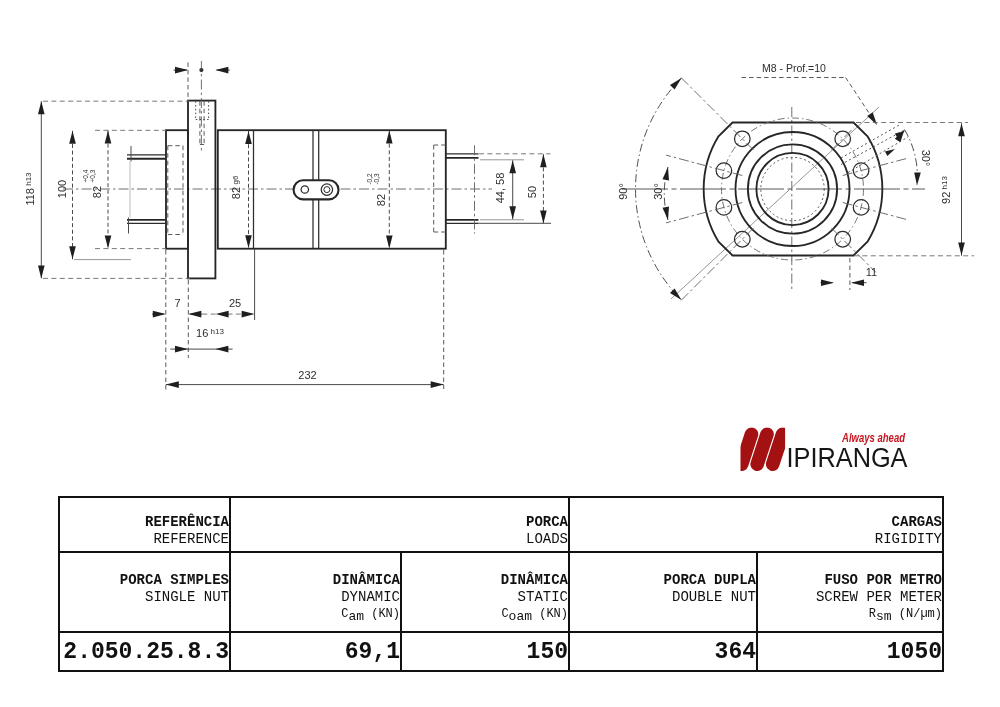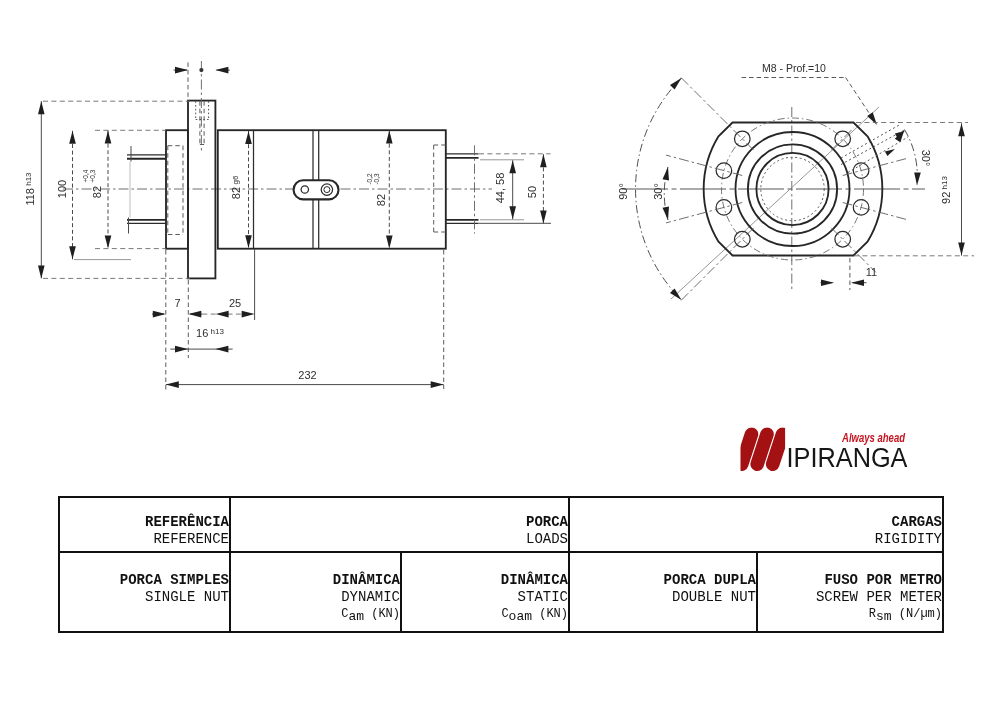--- a/index.html
+++ b/index.html
@@ -282,16 +282,28 @@
 <td><b>PORCA SIMPLES</b><br>SINGLE NUT</td>
 
 <td><b>DINÂMICA</b><br>DYNAMIC<br><span class="sm">C<sub>am</sub> (KN)</span></td>
 
 <td><b>DINÂMICA</b><br>STATIC<br><span class="sm">C<sub>oam</sub> (KN)</span></td>
 
 <td><b>PORCA DUPLA</b><br>DOUBLE NUT</td>
 
 <td><b>FUSO POR METRO</b><br>SCREW PER METER<br><span class="sm">R<sub>sm</sub> (N/µm)</span></td>
 </tr>
+<tr class="r3">
+
+<td>2.050.25.8.3</td>
+
+<td>69,1</td>
+
+<td>150</td>
+
+<td>364</td>
+
+<td>1050</td>
+</tr>
 </tbody>
     </table>
 
 </div>
 
 </body></html>

